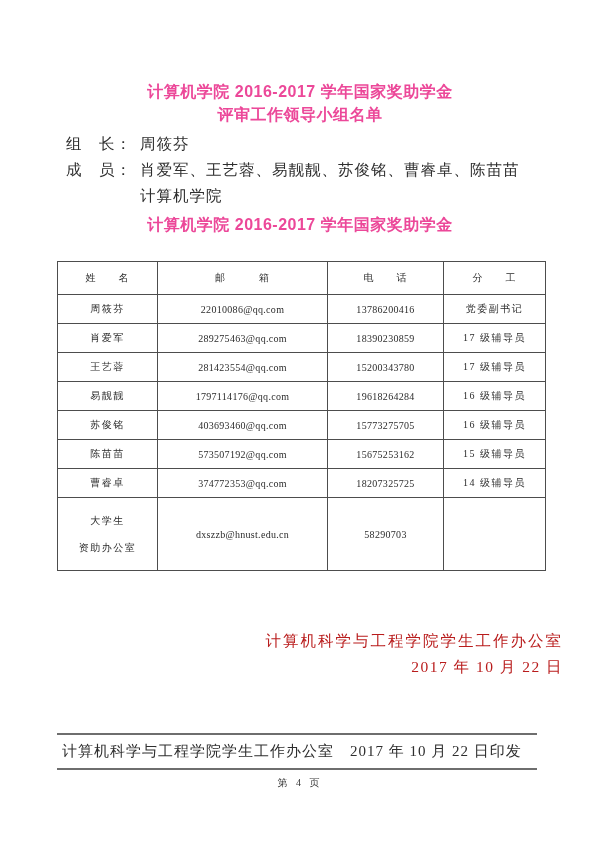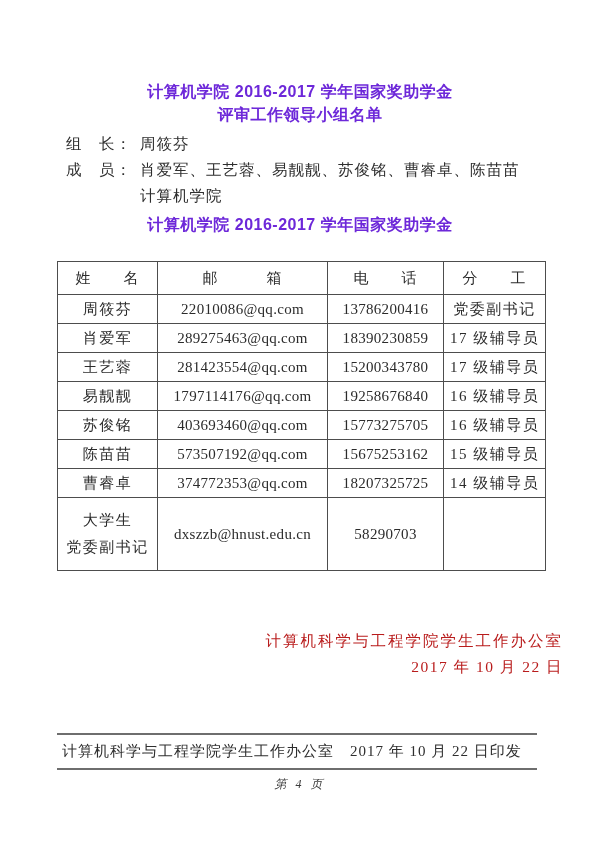--- a/index.html
+++ b/index.html
@@ -16,21 +16,21 @@
   
   .title-block {
     position: absolute;
     left: 0;
     width: 600px;
     text-align: center;
     font-family: "Liberation Sans", sans-serif;
     font-weight: 700;
     font-size: 16px;
     line-height: 23px;
-    color: #6d28d9;
+    color: #ec4899;
     letter-spacing: 0.5px;
   }
   .title-1 { top: 80px; }
   .title-2 { top: 213px; }
 
   
   .leaders {
     position: absolute;
     left: 66px;
     top: 131px;
@@ -45,21 +45,21 @@
   .lead-line.cont { padding-left: 74px; }
 
   
   table.contact {
     position: absolute;
     left: 57px;
     top: 261px;
     width: 488px;
     border-collapse: collapse;
     table-layout: fixed;
-    font-size: 15px;
+    font-size: 10px;
     color: #2b2b2b;
   }
   table.contact th, table.contact td {
     border: 1px solid #4d4d4d;
     text-align: center;
     vertical-align: middle;
     font-weight: normal;
     padding: 0 2px;
   }
   table.contact th {
@@ -105,24 +105,23 @@
     letter-spacing: 1px;
     color: #2e2e2e;
     white-space: nowrap;
   }
   .page-number {
     position: absolute;
     left: 0;
     top: 776px;
     width: 600px;
     text-align: center;
-    font-size: 12px;
+    font-size: 10px;
     letter-spacing: 3px;
     color: #3a3a3a;
-    font-style: italic;
   }
 </style>
 </head>
 <body>
 
 <div class="page">
 
   <div class="title-block title-1">
     <div>计算机学院 2016-2017 学年国家奖助学金</div>
     <div>评审工作领导小组名单</div>
@@ -174,21 +173,21 @@
     </tr>
     <tr>
       <td class="cell-name">王艺蓉</td>
       <td class="cell-email">281423554@qq.com</td>
       <td class="cell-phone">15200343780</td>
       <td class="cell-role">17 级辅导员</td>
     </tr>
     <tr>
       <td class="cell-name">易靓靓</td>
       <td class="cell-email">1797114176@qq.com</td>
-      <td class="cell-phone">19258676840</td>
+      <td class="cell-phone">19618264284</td>
       <td class="cell-role">16 级辅导员</td>
     </tr>
     <tr>
       <td class="cell-name">苏俊铭</td>
       <td class="cell-email">403693460@qq.com</td>
       <td class="cell-phone">15773275705</td>
       <td class="cell-role">16 级辅导员</td>
     </tr>
     <tr>
       <td class="cell-name">陈苗苗</td>
@@ -197,21 +196,21 @@
       <td class="cell-role">15 级辅导员</td>
     </tr>
     <tr>
       <td class="cell-name">曹睿卓</td>
       <td class="cell-email">374772353@qq.com</td>
       <td class="cell-phone">18207325725</td>
       <td class="cell-role">14 级辅导员</td>
     </tr>
     <tr class="row-office">
       <td class="cell-name office">大学生
-党委副书记</td>
+资助办公室</td>
       <td class="cell-email">dxszzb@hnust.edu.cn</td>
       <td class="cell-phone">58290703</td>
       <td class="cell-role"></td>
     </tr>
   </tbody>
     </table>
 
   <div class="signature">
     <div class="org">计算机科学与工程学院学生工作办公室</div>
     <div class="date">2017 年 10 月 22 日</div>

